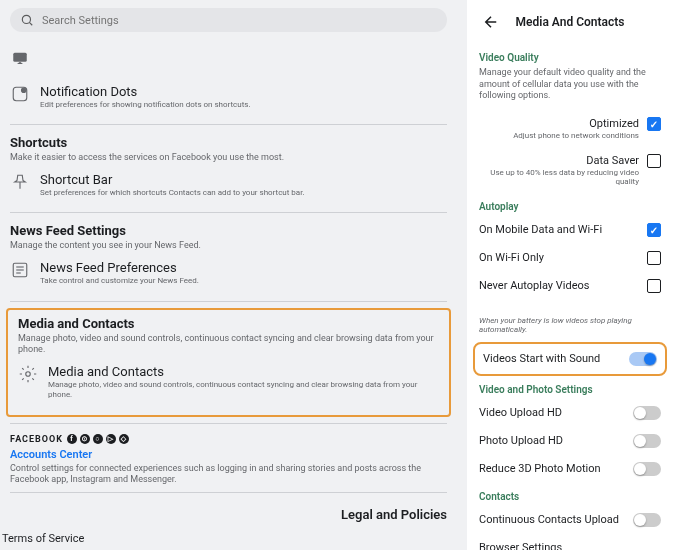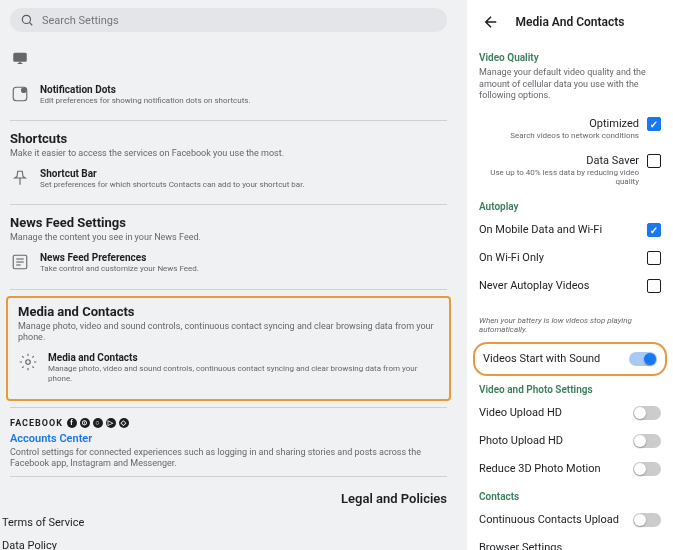--- a/index.html
+++ b/index.html
@@ -9,21 +9,21 @@
 .search-bar{display:flex;align-items:center;background:#e4e5e8;border-radius:16px;margin:8px 10px;padding:5px 10px;gap:8px;}
 .search-bar svg{width:14px;height:14px;opacity:.6;}
 .search-bar input{border:none;background:transparent;outline:none;font-size:11px;color:#666;flex:1;}
 .section{margin:10px 10px 0 10px;}
 .section-title{font-size:13px;font-weight:700;color:#1c1e21;margin-bottom:2px;}
 .section-desc{font-size:9px;color:#65676b;line-height:1.3;}
 .item{display:flex;align-items:flex-start;padding:8px 10px;gap:10px;}
 .item-icon{width:20px;height:20px;flex-shrink:0;display:flex;align-items:center;justify-content:center;color:#65676b;}
 .item-icon svg{width:18px;height:18px;}
 .item-body{flex:1;}
-.item-title{font-size:10px;font-weight:700;color:#1c1e21;}
+.item-title{font-size:13px;font-weight:400;color:#1c1e21;}
 .item-desc{font-size:8px;color:#65676b;line-height:1.3;margin-top:1px;}
 .divider{border-top:1px solid #ced0d4;margin:6px 10px;}
 .highlight{border:2px solid #e89a3a;border-radius:4px;margin:6px 6px;padding-bottom:6px;}
 .highlight .section{margin-top:6px;}
 .fb-row{display:flex;align-items:center;gap:4px;margin:10px 10px 4px 10px;font-size:9px;font-weight:700;letter-spacing:1px;color:#1c1e21;}
 .fb-icons{display:flex;gap:3px;}
 .fb-icons span{width:10px;height:10px;border-radius:50%;background:#1c1e21;display:inline-flex;align-items:center;justify-content:center;font-size:7px;color:#fff;}
 .link{color:#1877f2;font-size:11px;font-weight:600;margin:4px 10px 2px 10px;}
 .legal-title{font-size:13px;font-weight:600;color:#1c1e21;margin:14px 10px 6px 8px;text-align:right;}
 .legal-item{font-size:11px;color:#1c1e21;margin:10px 2px;}
@@ -38,21 +38,21 @@
 .row-title{font-size:11px;color:#1c1e21;}
 .row-desc{font-size:8px;color:#65676b;margin-top:1px;}
 .checkbox{width:14px;height:14px;border:1.5px solid #1c1e21;border-radius:2px;flex-shrink:0;margin-left:8px;display:flex;align-items:center;justify-content:center;}
 .checkbox.checked{background:#1877f2;border-color:#1877f2;}
 .checkbox.checked::after{content:"✓";color:#fff;font-size:10px;font-weight:bold;}
 .toggle{width:28px;height:14px;background:#ccc;border-radius:7px;position:relative;flex-shrink:0;margin-left:8px;}
 .toggle::after{content:"";position:absolute;width:12px;height:12px;background:#fff;border-radius:50%;top:1px;left:1px;box-shadow:0 1px 2px rgba(0,0,0,.3);}
 .toggle.on{background:#a9c9f5;}
 .toggle.on::after{left:auto;right:1px;background:#1877f2;}
 .note{font-size:8px;color:#65676b;margin:16px 0 8px 0;font-style:italic;}
-.highlight-r{border:2px solid #e89a3a;border-radius:14px;padding:4px 8px;margin:4px -6px;}
+.highlight-r{border:2px solid #e89a3a;border-radius:8px;padding:4px 8px;margin:4px -6px;}
 </style>
 </head>
 <body>
 
 <div class="left">
   <div class="search-bar">
     <svg viewBox="0 0 24 24" fill="none" stroke="currentColor" stroke-width="2">
         <circle cx="11" cy="11" r="7"></circle>
         <line x1="21" y1="21" x2="16" y2="16"></line>
       </svg>
@@ -169,21 +169,21 @@
       </div>
     <div class="right-title">Media And Contacts</div>
   </div>
 
   <div class="cat">Video Quality</div>
   <div class="cat-desc">Manage your default video quality and the amount of cellular data you use with the following options.</div>
 
   <div class="row">
     <div class="row-body">
         <div class="row-title">Optimized</div>
-        <div class="row-desc">Search videos to network conditions</div>
+        <div class="row-desc">Adjust phone to network conditions</div>
       </div>
     <div class="checkbox checked"></div>
   </div>
   <div class="row">
     <div class="row-body">
         <div class="row-title">Data Saver</div>
         <div class="row-desc">Use up to 40% less data by reducing video quality</div>
       </div>
     <div class="checkbox"></div>
   </div>

